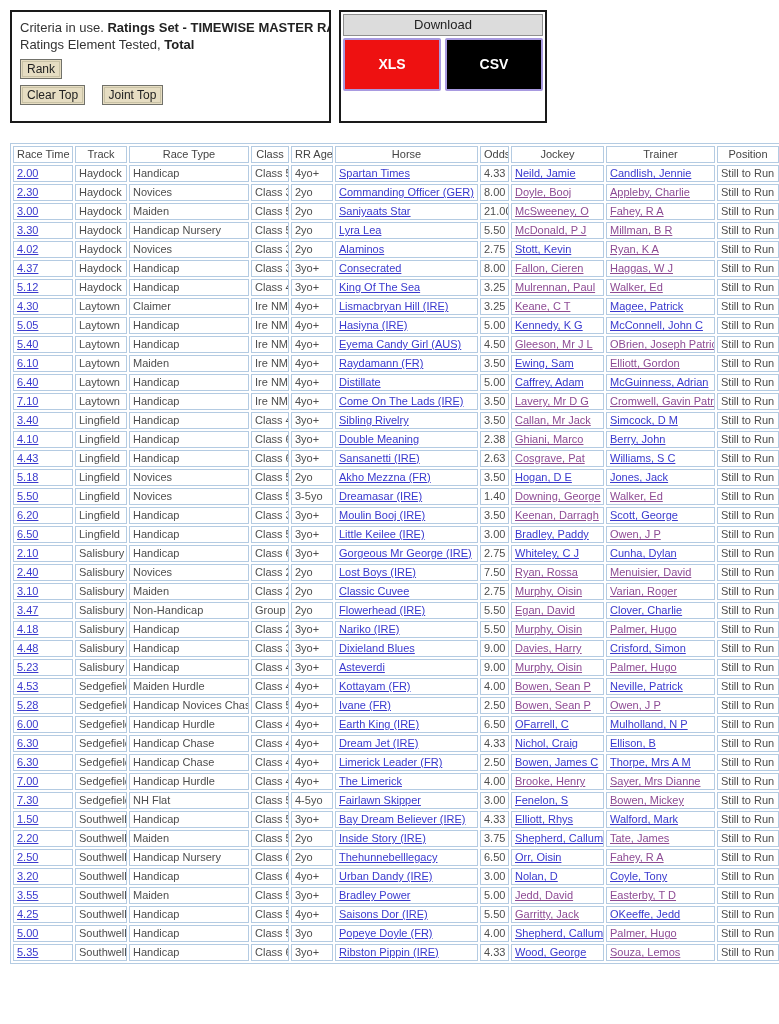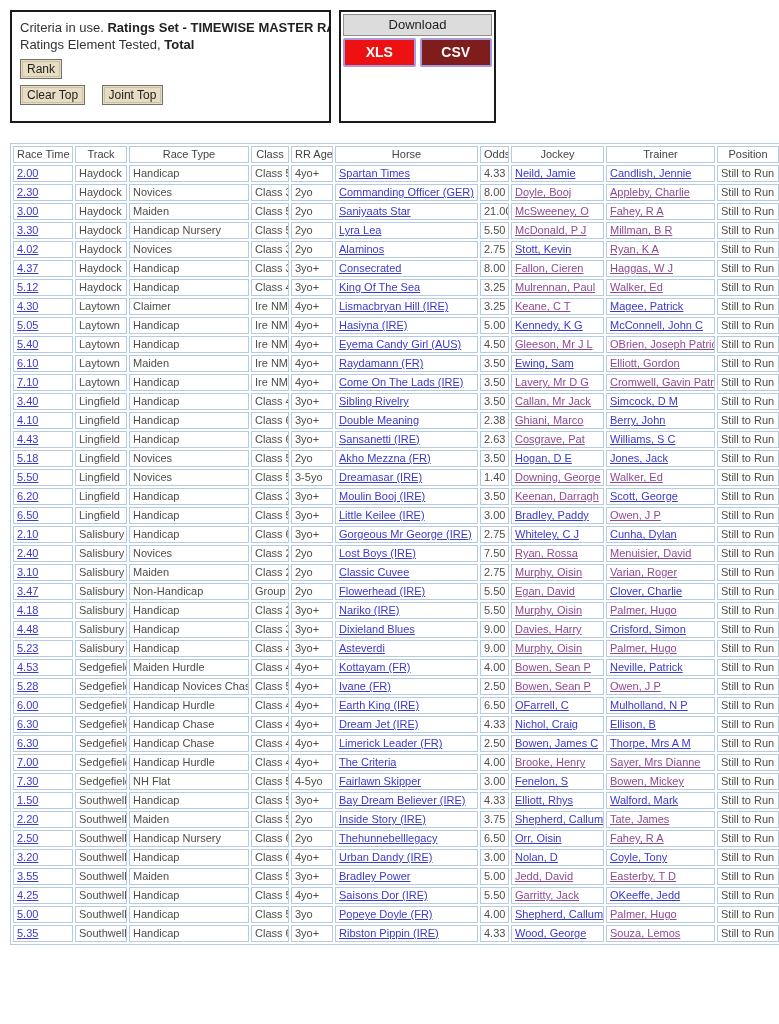--- a/index.html
+++ b/index.html
@@ -28,30 +28,30 @@
   .criteria-line{font-size:13px;line-height:17px;white-space:nowrap;overflow:hidden;color:#333;}
   .criteria-line b{color:#222;}
   .btn-row{margin-top:6px;}
   .legacy-btn{
     display:inline-block;background:#e6ddc2;border:1px solid #71716a;
     outline:1px solid #c9c2a6;outline-offset:-3px;
     font-size:12px;line-height:14px;color:#222;padding:2px 6px;margin-right:12px;
     cursor:pointer;
   }
   .download-box{
-    width:157px;min-height:113px;border:2px solid #1a1a1a;padding:2px;
+    width:208px;min-height:113px;border:2px solid #1a1a1a;padding:2px;
   }
   .download-header{
     background:#dcdcdc;border:1px solid #8f8f8f;text-align:center;
     font-size:13px;line-height:16px;padding:2px 0;color:#222;margin-bottom:2px;
   }
   .dl-btn-row{display:flex;gap:4px;}
   .dl-btn{
     flex:1;text-align:center;color:#ffffff;font-weight:bold;font-size:14px;
-    line-height:17px;padding:4px 0;border:2px solid #a89ae0;border-radius:2px;
+    line-height:17px;padding:16px 0;border:2px solid #a89ae0;border-radius:2px;
     cursor:pointer;
   }
   .dl-xls{background:var(--xls-red);}
   .dl-csv{background:var(--csv-black);}
 
   
   table.ratings{
     border-collapse:separate;border-spacing:2px;
     border:1px solid var(--table-border);
     width:748px;table-layout:fixed;background:#fff;
@@ -82,21 +82,21 @@
       <div class="btn-row">
         <button class="legacy-btn">Clear Top</button>
         <button class="legacy-btn">Joint Top</button>
       </div>
     </div>
 
     <div class="download-box">
       <div class="download-header">Download</div>
       <div class="dl-btn-row">
         <div class="dl-btn dl-xls" style="background: rgb(238, 17, 17);">XLS</div>
-        <div class="dl-btn dl-csv" style="background: #7f1d1d;">CSV</div>
+        <div class="dl-btn dl-csv" style="background: #000000;">CSV</div>
       </div>
     </div>
 
   </div>
 
   <table class="ratings">
     <colgroup>
       <col style="width:60px">
         <col style="width:52px">
         <col style="width:120px">
@@ -249,20 +249,32 @@
           <td>Maiden</td>
           <td>Ire NM</td>
           <td>4yo+</td>
           <td><a href="#" class="lnk">Raydamann (FR)</a></td>
           <td>3.50</td>
           <td><a href="#" class="lnk">Ewing, Sam</a></td>
           <td><a href="#" class="lnk visited">Elliott, Gordon</a></td>
           <td>Still to Run</td>
         </tr>
         <tr>
+          <td><a href="#" class="lnk">6.40</a></td>
+          <td>Laytown</td>
+          <td>Handicap</td>
+          <td>Ire NM</td>
+          <td>4yo+</td>
+          <td><a href="#" class="lnk">Distillate</a></td>
+          <td>5.00</td>
+          <td><a href="#" class="lnk">Caffrey, Adam</a></td>
+          <td><a href="#" class="lnk">McGuinness, Adrian</a></td>
+          <td>Still to Run</td>
+        </tr>
+        <tr>
           <td><a href="#" class="lnk">7.10</a></td>
           <td>Laytown</td>
           <td>Handicap</td>
           <td>Ire NM</td>
           <td>4yo+</td>
           <td><a href="#" class="lnk">Come On The Lads (IRE)</a></td>
           <td>3.50</td>
           <td><a href="#" class="lnk visited">Lavery, Mr D G</a></td>
           <td><a href="#" class="lnk visited">Cromwell, Gavin Patrick</a></td>
           <td>Still to Run</td>
@@ -494,21 +506,21 @@
           <td><a href="#" class="lnk">Bowen, James C</a></td>
           <td><a href="#" class="lnk">Thorpe, Mrs A M</a></td>
           <td>Still to Run</td>
         </tr>
         <tr>
           <td><a href="#" class="lnk">7.00</a></td>
           <td>Sedgefield</td>
           <td>Handicap Hurdle</td>
           <td>Class 4</td>
           <td>4yo+</td>
-          <td><a href="#" class="lnk">The Criteria</a></td>
+          <td><a href="#" class="lnk">The Limerick</a></td>
           <td>4.00</td>
           <td><a href="#" class="lnk visited">Brooke, Henry</a></td>
           <td><a href="#" class="lnk visited">Sayer, Mrs Dianne</a></td>
           <td>Still to Run</td>
         </tr>
         <tr>
           <td><a href="#" class="lnk">7.30</a></td>
           <td>Sedgefield</td>
           <td>NH Flat</td>
           <td>Class 5</td>

